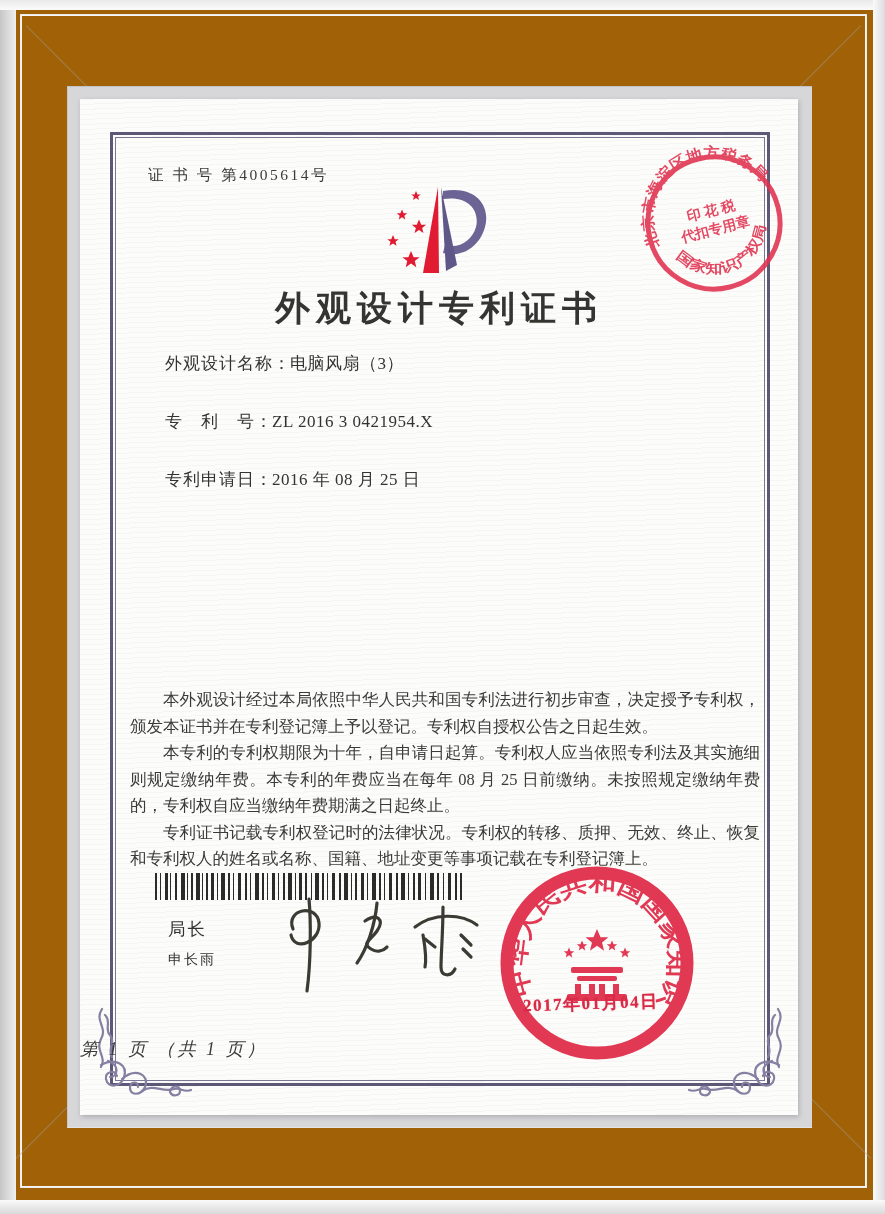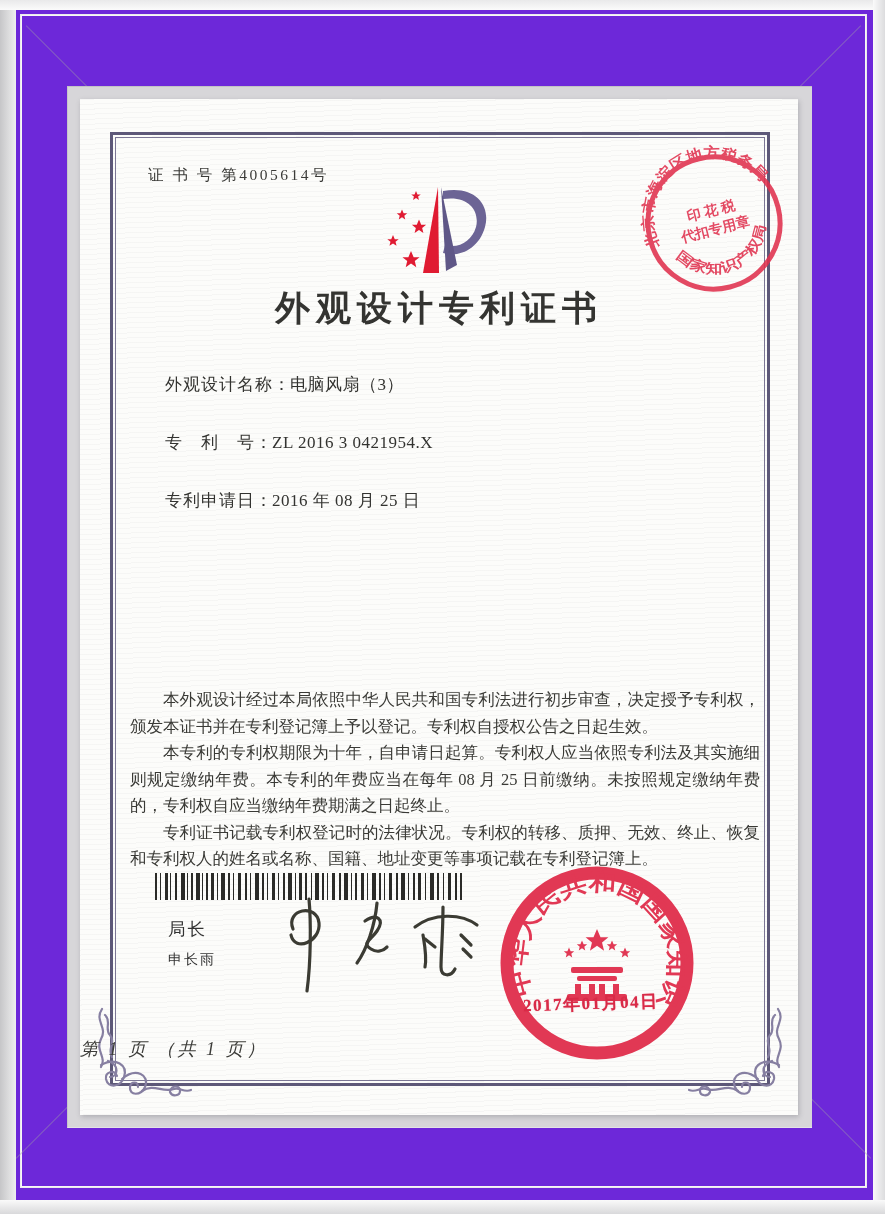--- a/index.html
+++ b/index.html
@@ -1,20 +1,20 @@
 <!DOCTYPE html>
 <html><head>
 <meta charset="utf-8">
 <style>
   * { margin: 0; padding: 0; box-sizing: border-box; }
   html, body { width: 885px; height: 1214px; }
   body { font-family: "Liberation Serif", "DejaVu Serif", serif; background: #ffffff; }
 
   
-  .photo { position: relative; width: 885px; height: 1214px; background: #6d28d9; overflow: hidden; }
+  .photo { position: relative; width: 885px; height: 1214px; background: #a16207; overflow: hidden; }
   .frame-edge-left { position: absolute; left: 0; top: 0; width: 16px; height: 100%;
     background: linear-gradient(90deg, #c6c6c8, #efefef); }
   .frame-edge-top { position: absolute; left: 0; top: 0; width: 100%; height: 10px;
     background: linear-gradient(180deg, #e9e9ea, #fbfbfb); }
   .frame-edge-right { position: absolute; right: 0; top: 0; width: 12px; height: 100%;
     background: linear-gradient(270deg, #dcdcde, #fafafa); }
   .frame-edge-bottom { position: absolute; left: 0; bottom: 0; width: 100%; height: 14px;
     background: linear-gradient(0deg, #d9d9db, #fafafa); }
   .frame-bevel { position: absolute; left: 20px; top: 14px; right: 18px; bottom: 26px;
     border: 1px solid #ebebec; box-shadow: inset 0 0 0 1px #f7f7f7; }
@@ -43,21 +43,21 @@
   .flourish.bl { left: 12px; bottom: 8px; }
   .flourish.br { right: 10px; bottom: 8px; transform: scaleX(-1); }
 
   
   .cert-no { position: absolute; left: 68px; top: 66px; font-size: 15.5px;
     letter-spacing: 2.5px; color: #3b3b38; }
   .logo { position: absolute; left: 303px; top: 84px; width: 112px; height: 100px; }
   .title { position: absolute; left: 0; top: 186px; width: 100%; text-align: center;
     font-size: 35px; font-weight: 700; letter-spacing: 6px; color: #343431; }
 
-  .fields { position: absolute; left: 85px; top: 276px; right: 60px; }
+  .fields { position: absolute; left: 85px; top: 255px; right: 60px; }
   .field { margin-bottom: 38px; font-size: 17px; line-height: 20px; color: #333330; white-space: nowrap; }
   .field .lbl { letter-spacing: 1px; }
   .field .val { letter-spacing: 0.5px; }
 
   .paragraphs { position: absolute; left: 50px; top: 588px; width: 630px;
     font-size: 16.5px; line-height: 26.5px; text-align: justify; color: #3a3a36; }
   .paragraphs p { text-indent: 2em; }
 
   .barcode { position: absolute; left: 75px; top: 774px; width: 307px; height: 27px; }
 

